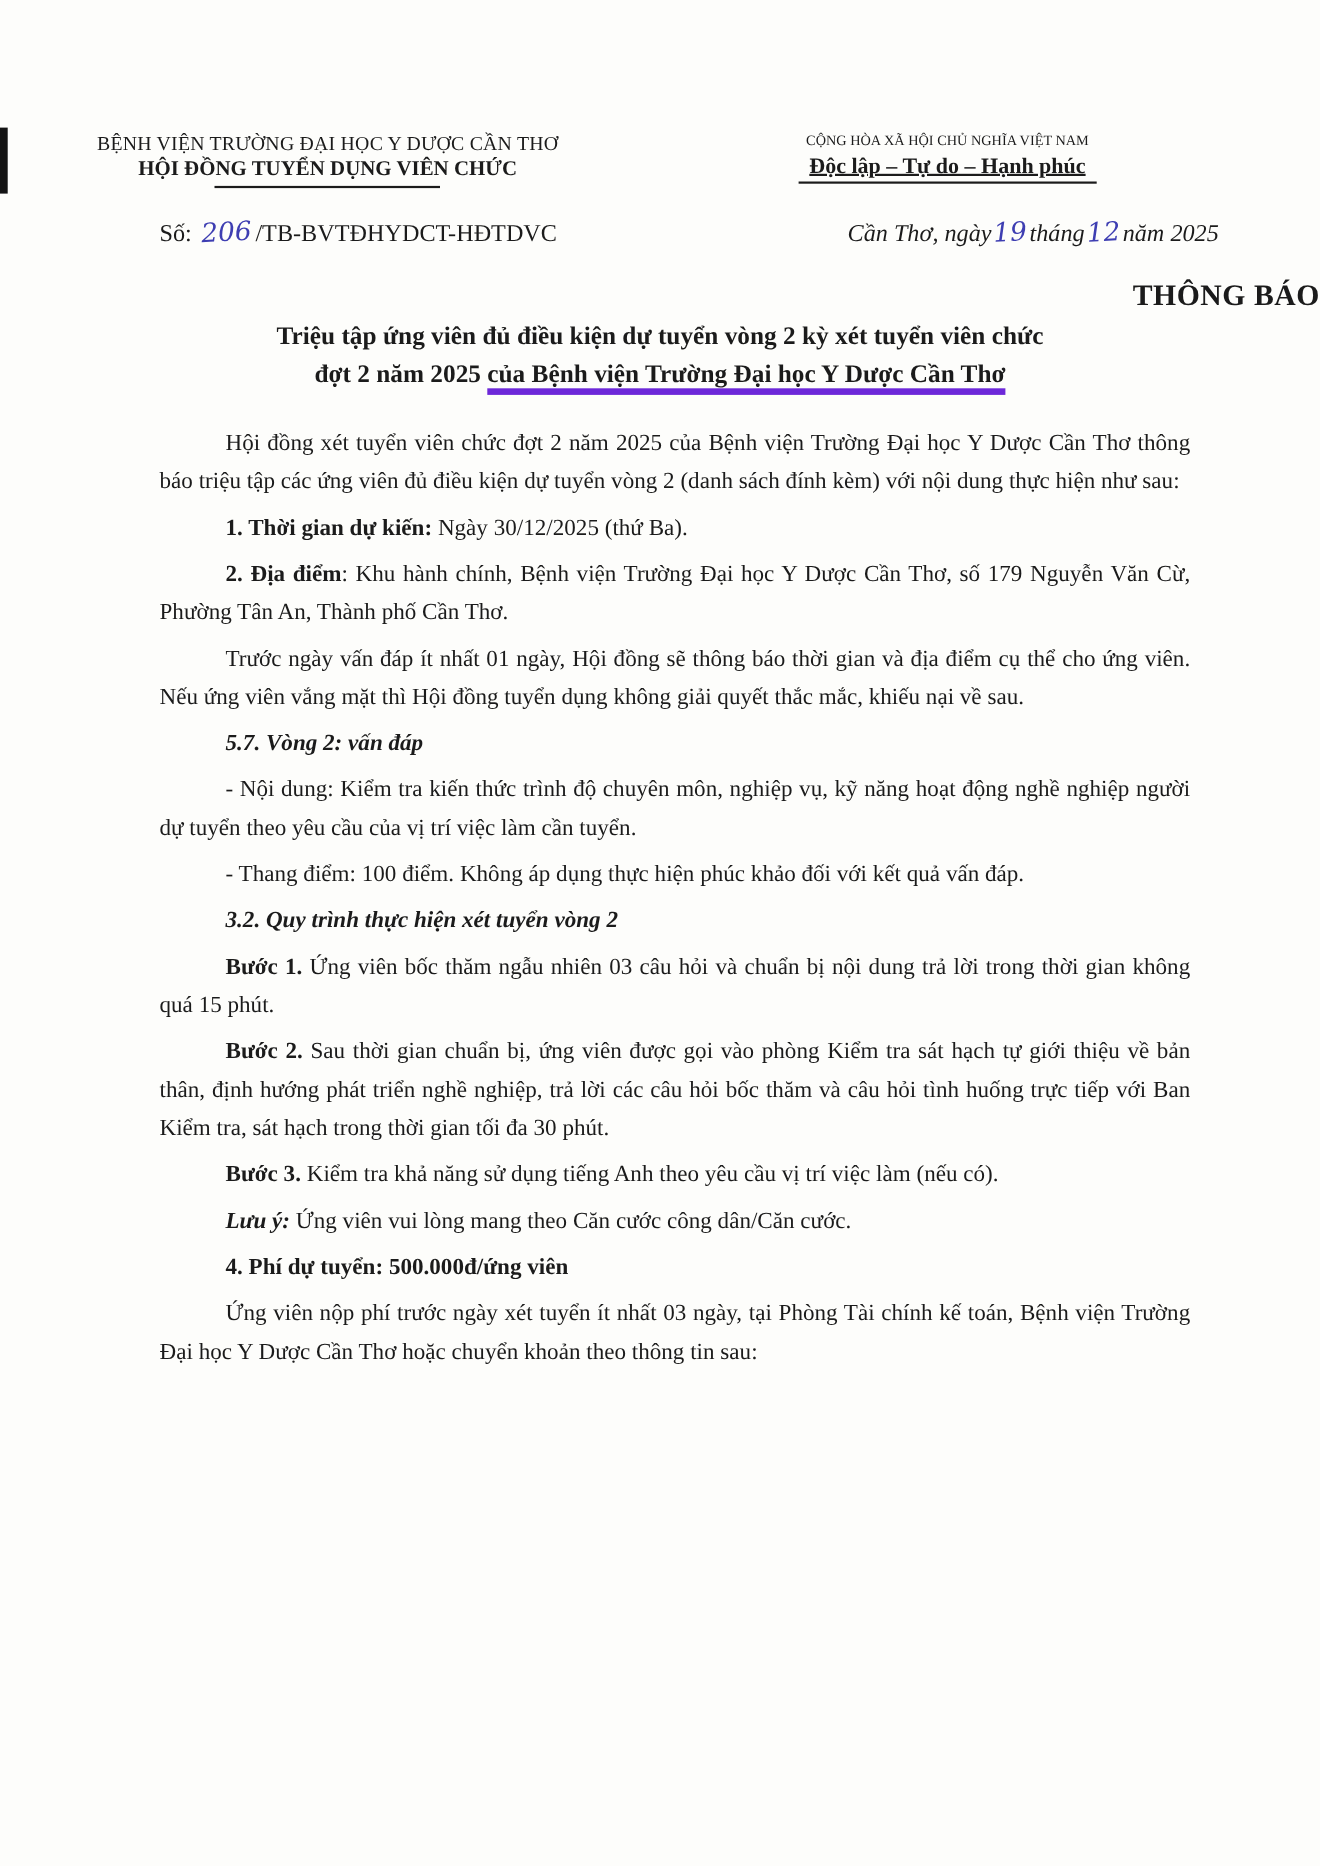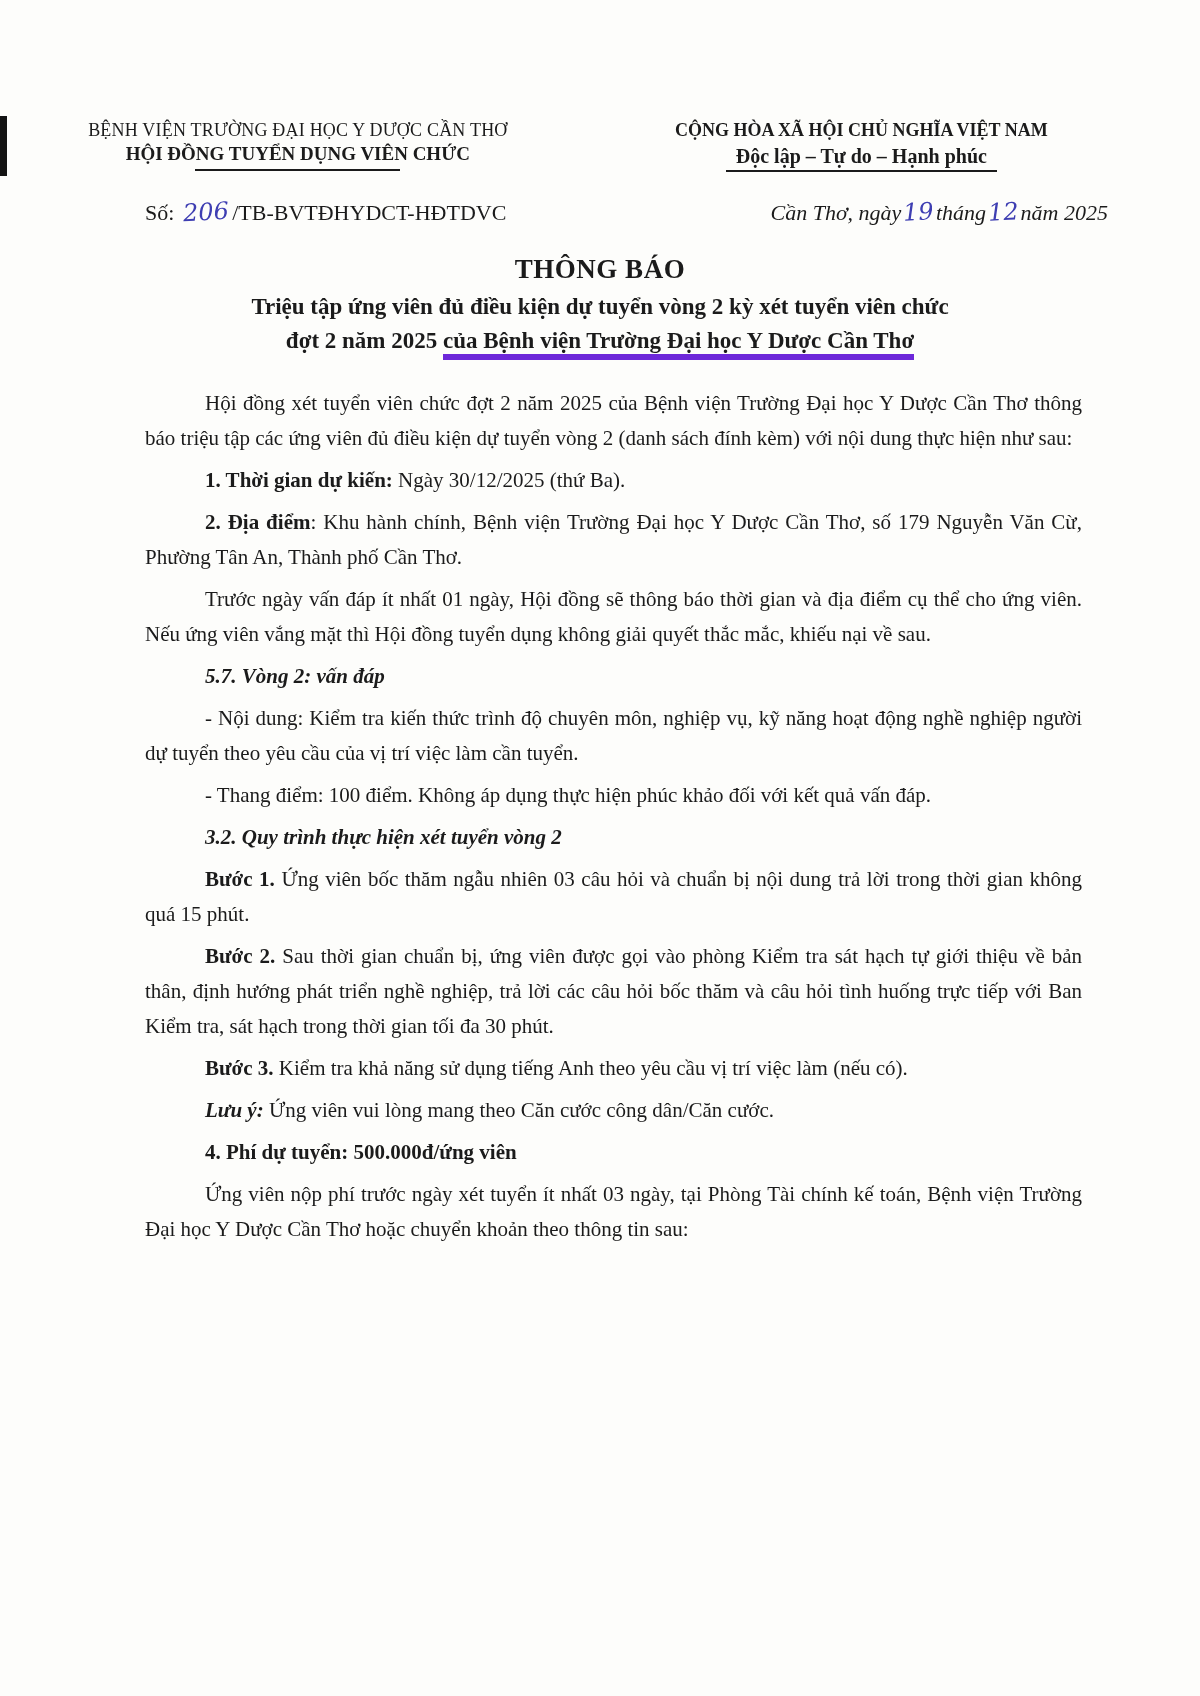--- a/index.html
+++ b/index.html
@@ -10,31 +10,31 @@
     margin:0 auto;
   }
   .scan-mark{position:absolute;left:0;top:116px;width:7px;height:60px;background:#141414;}
   .header{display:flex;padding:120px 40px 0 33px;}
   .h-col{text-align:center;}
   .h-left{width:47%;}
   .h-right{width:53%;}
   .agency-line1{font-size:18px;letter-spacing:.2px;}
   .agency-line2{font-size:19px;font-weight:bold;margin-top:2px;}
   .short-underline{width:205px;border-bottom:2px solid #1b1b1b;margin:4px auto 0 auto;height:0;}
-  .motto-line1{font-size:18px;font-weight:bold;}
+  .motto-line1{font-size:13px;font-weight:normal;}
   .motto-line2{display:inline-block;font-size:20px;font-weight:bold;margin-top:4px;
-    border-bottom:2px solid #1b1b1b;padding:0 10px 2px 10px;}
+    border-bottom:2px solid #1b1b1b;padding:0 10px 2px 10px;text-decoration:underline;}
   .meta-row{display:flex;justify-content:space-between;align-items:baseline;
     margin:26px 92px 0 145px;}
   .doc-number{font-size:22px;}
   .dateline{font-style:italic;font-size:22px;}
   .hw{font-family:"DejaVu Serif",serif;font-style:italic;color:#3e3eb2;
     font-size:24px;display:inline-block;transform:rotate(-3deg);margin:0 2px;}
   .doc-number .hw{margin:0 3px 0 9px;}
-  .title{text-align:center;font-weight:bold;font-size:27px;letter-spacing:.5px;margin-top:28px;}
+  .title{text-align:right;font-weight:bold;font-size:27px;letter-spacing:.5px;margin-top:28px;}
   .subtitle{text-align:center;font-weight:bold;font-size:23px;line-height:34px;margin-top:5px;}
   .u{border-bottom:6px solid #6d28d9;padding-bottom:1px;}
   .body-text{margin:28px 118px 0 145px;font-size:21px;line-height:35px;text-align:justify;}
   .para{margin:7px 0 0 0;text-indent:60px;}
   .b{font-weight:bold;}
   .bi{font-weight:bold;font-style:italic;}
 </style>
 </head>
 <body>
 

